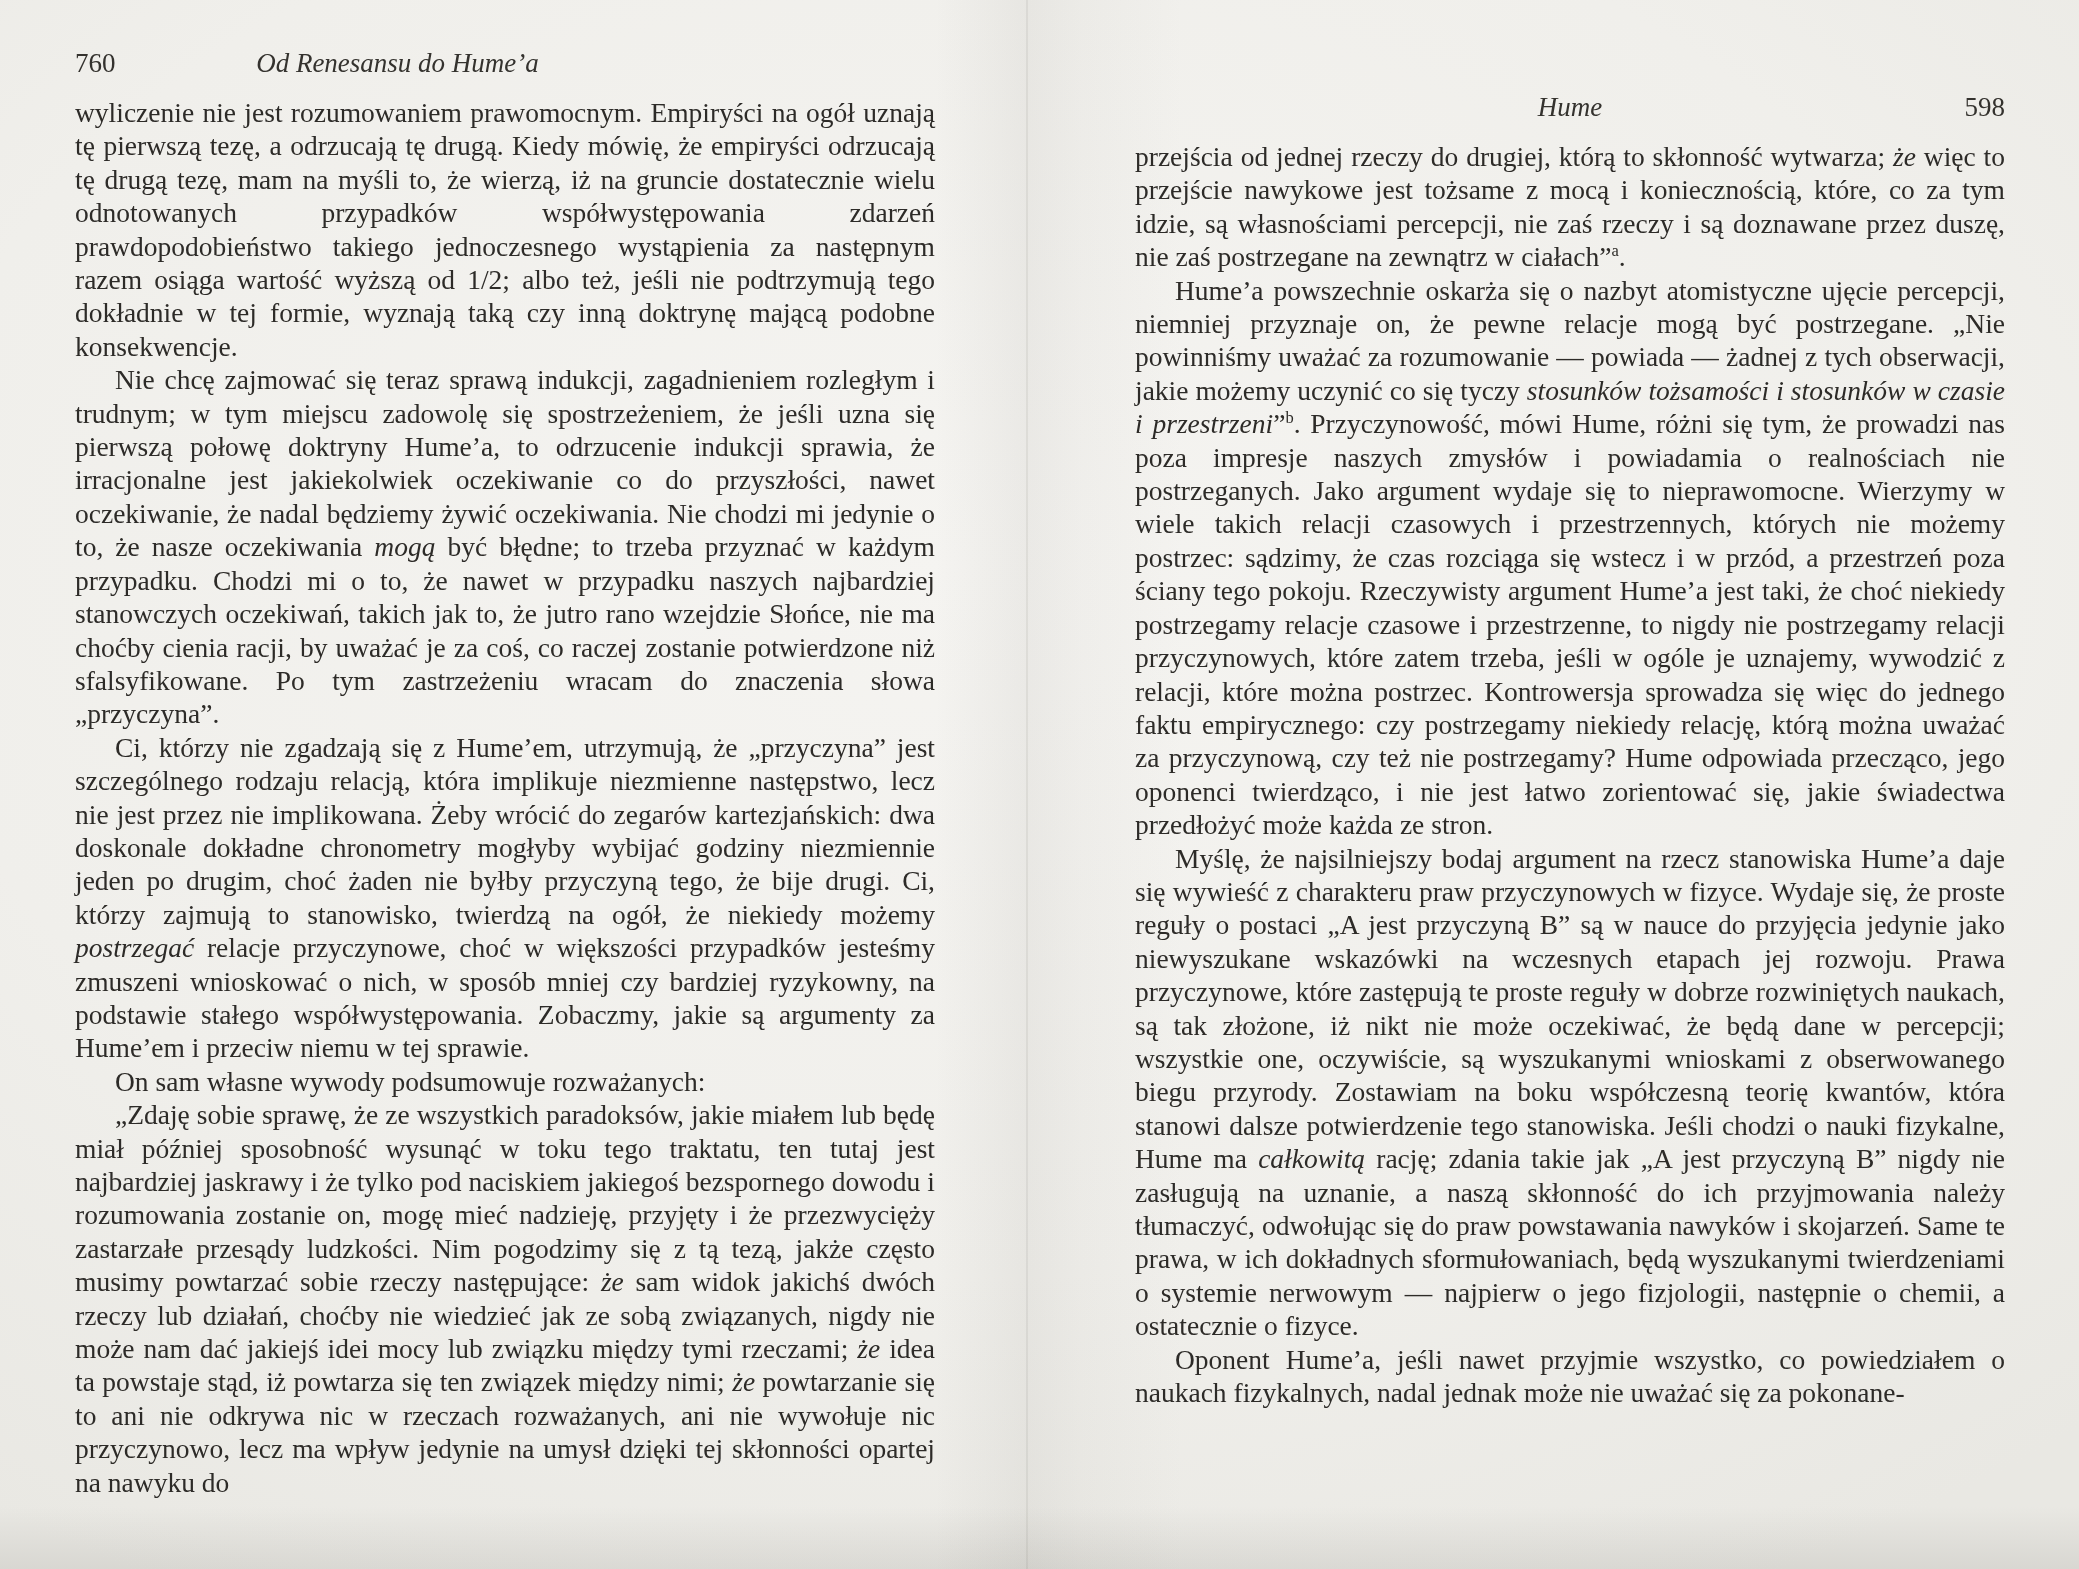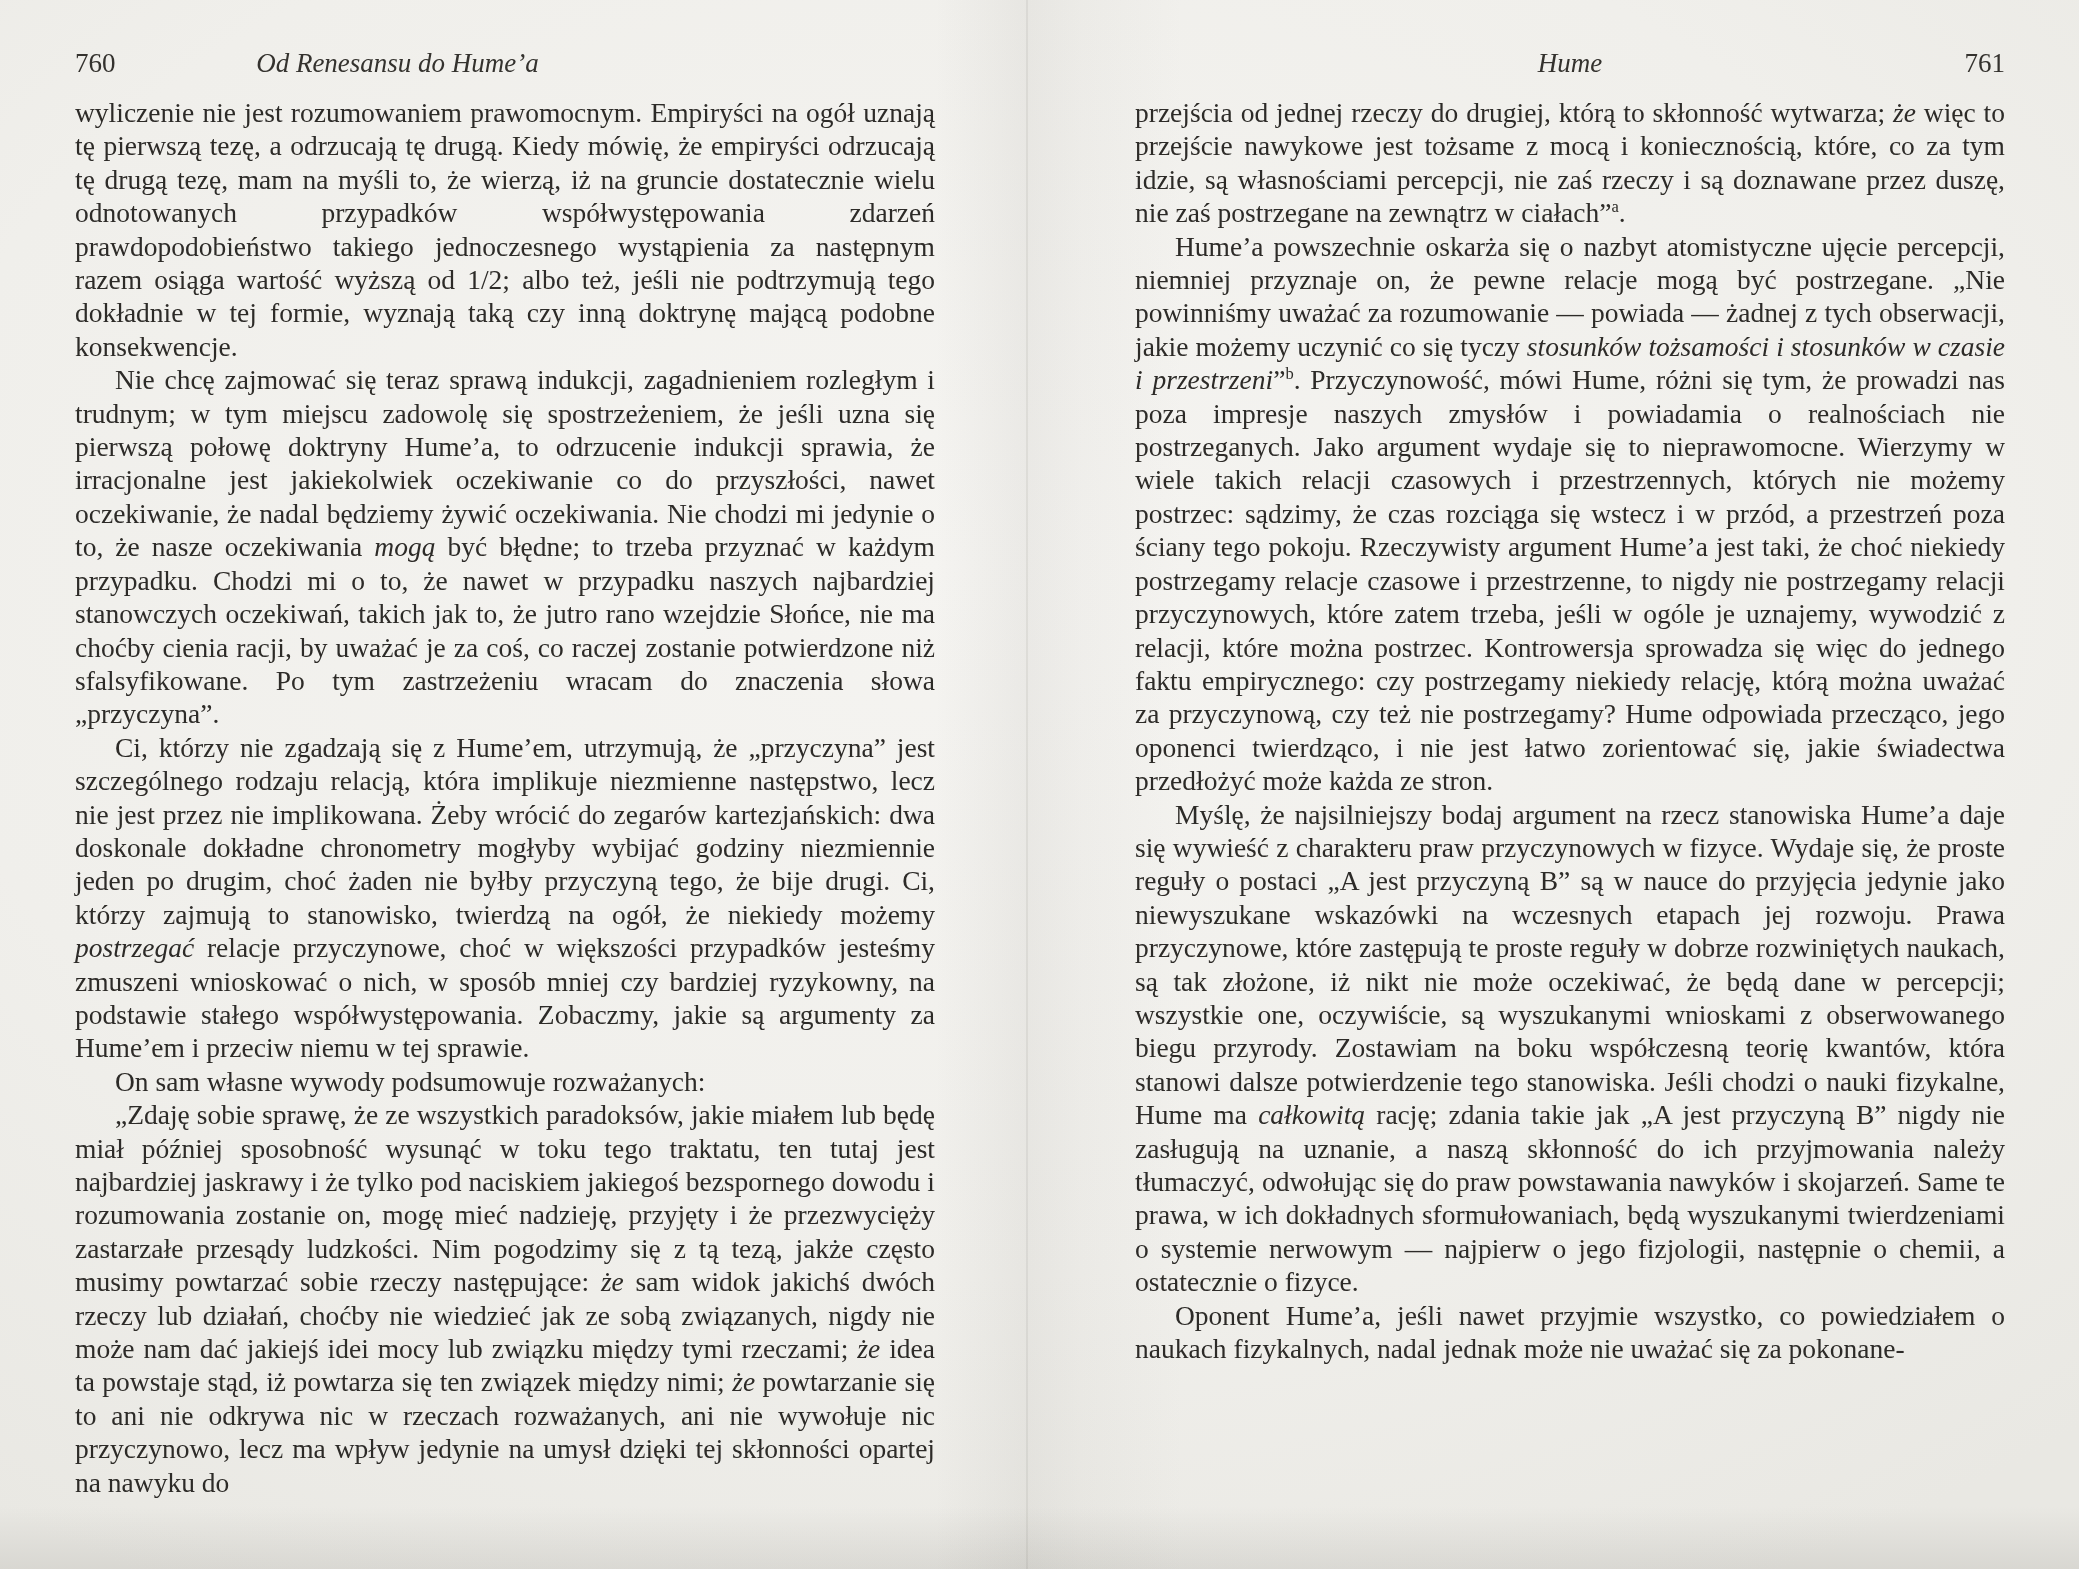--- a/index.html
+++ b/index.html
@@ -31,21 +31,21 @@
     width: 2px;
     height: 100%;
     background: rgba(110,106,98,0.10);
   }
   .page {
     position: absolute;
     top: 0;
     height: 1261px;
   }
   .page-left  { left: 75px;  width: 860px; }
-  .page-right { left: 1135px; width: 870px; }
+  .page-right { left: 1135px; width: 870px; margin-top: 44px; }
 
   .pg-header {
     position: absolute;
     top: 46px;
     left: 0;
     right: 0;
     height: 36px;
     font-size: 27px;
     line-height: 34px;
     color: #34322e;
@@ -135,21 +135,21 @@
         <p class="indent"><span>Nie chcę zajmować się teraz sprawą indukcji, zagadnieniem rozległym i trudnym; w tym miejscu zadowolę się spostrzeżeniem, że jeśli uzna się pierwszą połowę doktryny Hume’a, to odrzucenie indukcji sprawia, że irracjonalne jest jakiekolwiek oczekiwanie co do przyszłości, nawet oczekiwanie, że nadal będziemy żywić oczekiwania. Nie chodzi mi jedynie o to, że nasze oczekiwania </span><i>mogą</i><span> być błędne; to trzeba przyznać w każdym przypadku. Chodzi mi o to, że nawet w przypadku naszych najbardziej stanowczych oczekiwań, takich jak to, że jutro rano wzejdzie Słońce, nie ma choćby cienia racji, by uważać je za coś, co raczej zostanie potwierdzone niż sfalsyfikowane. Po tym zastrzeżeniu wracam do znaczenia słowa „przyczyna”.</span></p>
         <p class="indent"><span>Ci, którzy nie zgadzają się z Hume’em, utrzymują, że „przyczyna” jest szczególnego rodzaju relacją, która implikuje niezmienne następstwo, lecz nie jest przez nie implikowana. Żeby wrócić do zegarów kartezjańskich: dwa doskonale dokładne chronometry mogłyby wybijać godziny niezmiennie jeden po drugim, choć żaden nie byłby przyczyną tego, że bije drugi. Ci, którzy zajmują to stanowisko, twierdzą na ogół, że niekiedy możemy </span><i>postrzegać</i><span> relacje przyczynowe, choć w większości przypadków jesteśmy zmuszeni wnioskować o nich, w sposób mniej czy bardziej ryzykowny, na podstawie stałego współwystępowania. Zobaczmy, jakie są argumenty za Hume’em i przeciw niemu w tej sprawie.</span></p>
         <p class="indent"><span>On sam własne wywody podsumowuje rozważanych:</span></p>
         <p class="indent"><span>„Zdaję sobie sprawę, że ze wszystkich paradoksów, jakie miałem lub będę miał później sposobność wysunąć w toku tego traktatu, ten tutaj jest najbardziej jaskrawy i że tylko pod naciskiem jakiegoś bezspornego dowodu i rozumowania zostanie on, mogę mieć nadzieję, przyjęty i że przezwycięży zastarzałe przesądy ludzkości. Nim pogodzimy się z tą tezą, jakże często musimy powtarzać sobie rzeczy następujące: </span><i>że</i><span> sam widok jakichś dwóch rzeczy lub działań, choćby nie wiedzieć jak ze sobą związanych, nigdy nie może nam dać jakiejś idei mocy lub związku między tymi rzeczami; </span><i>że</i><span> idea ta powstaje stąd, iż powtarza się ten związek między nimi; </span><i>że</i><span> powtarzanie się to ani nie odkrywa nic w rzeczach rozważanych, ani nie wywołuje nic przyczynowo, lecz ma wpływ jedynie na umysł dzięki tej skłonności opartej na nawyku do</span></p>
       </div>
   </div>
 
   <div class="page page-right">
     <div class="pg-header">
       <span class="runhead runhead-right">Hume</span>
-      <span class="pg-num-right">761</span>
+      <span class="pg-num-right">598</span>
     </div>
     <div class="pg-body">
         <p><span>przejścia od jednej rzeczy do drugiej, którą to skłonność wytwarza; </span><i>że</i><span> więc to przejście nawykowe jest tożsame z mocą i koniecznością, które, co za tym idzie, są własnościami percepcji, nie zaś rzeczy i są doznawane przez duszę, nie zaś postrzegane na zewnątrz w ciałach”</span><sup class="fn">a</sup><span>.</span></p>
         <p class="indent"><span>Hume’a powszechnie oskarża się o nazbyt atomistyczne ujęcie percepcji, niemniej przyznaje on, że pewne relacje mogą być postrzegane. „Nie powinniśmy uważać za rozumowanie — powiada — żadnej z tych obserwacji, jakie możemy uczynić co się tyczy </span><i>stosunków tożsamości i stosunków w czasie i przestrzeni</i><span>”</span><sup class="fn">b</sup><span>. Przyczynowość, mówi Hume, różni się tym, że prowadzi nas poza impresje naszych zmysłów i powiadamia o realnościach nie postrzeganych. Jako argument wydaje się to nieprawomocne. Wierzymy w wiele takich relacji czasowych i przestrzennych, których nie możemy postrzec: sądzimy, że czas rozciąga się wstecz i w przód, a przestrzeń poza ściany tego pokoju. Rzeczywisty argument Hume’a jest taki, że choć niekiedy postrzegamy relacje czasowe i przestrzenne, to nigdy nie postrzegamy relacji przyczynowych, które zatem trzeba, jeśli w ogóle je uznajemy, wywodzić z relacji, które można postrzec. Kontrowersja sprowadza się więc do jednego faktu empirycznego: czy postrzegamy niekiedy relację, którą można uważać za przyczynową, czy też nie postrzegamy? Hume odpowiada przecząco, jego oponenci twierdząco, i nie jest łatwo zorientować się, jakie świadectwa przedłożyć może każda ze stron.</span></p>
         <p class="indent"><span>Myślę, że najsilniejszy bodaj argument na rzecz stanowiska Hume’a daje się wywieść z charakteru praw przyczynowych w fizyce. Wydaje się, że proste reguły o postaci „A jest przyczyną B” są w nauce do przyjęcia jedynie jako niewyszukane wskazówki na wczesnych etapach jej rozwoju. Prawa przyczynowe, które zastępują te proste reguły w dobrze rozwiniętych naukach, są tak złożone, iż nikt nie może oczekiwać, że będą dane w percepcji; wszystkie one, oczywiście, są wyszukanymi wnioskami z obserwowanego biegu przyrody. Zostawiam na boku współczesną teorię kwantów, która stanowi dalsze potwierdzenie tego stanowiska. Jeśli chodzi o nauki fizykalne, Hume ma </span><i>całkowitą</i><span> rację; zdania takie jak „A jest przyczyną B” nigdy nie zasługują na uznanie, a naszą skłonność do ich przyjmowania należy tłumaczyć, odwołując się do praw powstawania nawyków i skojarzeń. Same te prawa, w ich dokładnych sformułowaniach, będą wyszukanymi twierdzeniami o systemie nerwowym — najpierw o jego fizjologii, następnie o chemii, a ostatecznie o fizyce.</span></p>
         <p class="indent"><span>Oponent Hume’a, jeśli nawet przyjmie wszystko, co powiedziałem o naukach fizykalnych, nadal jednak może nie uważać się za pokonane-</span></p>
       </div>
   </div>
 
 </div>

